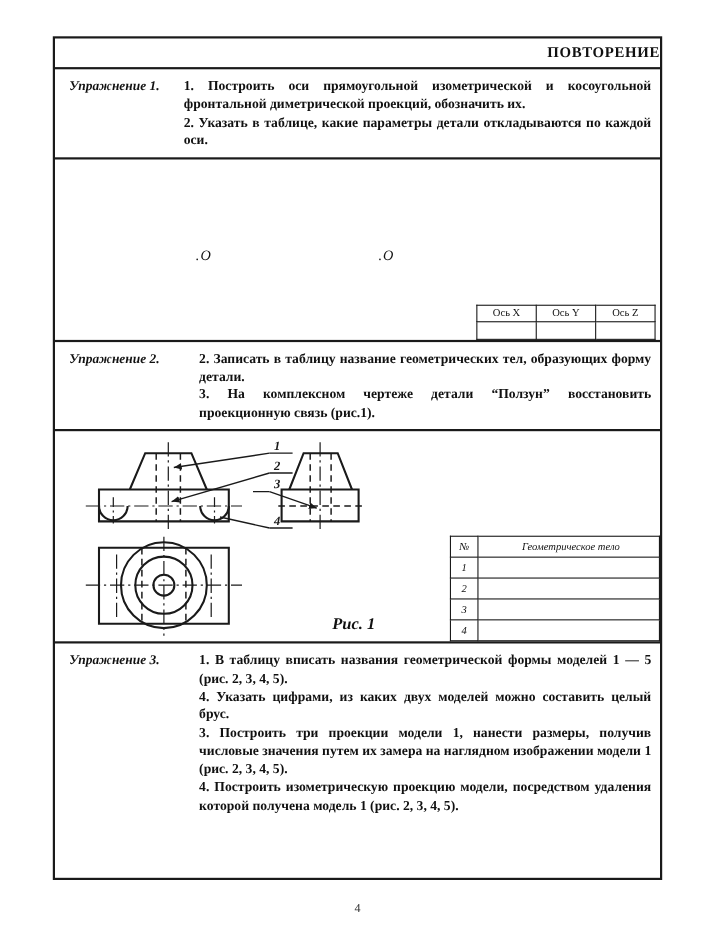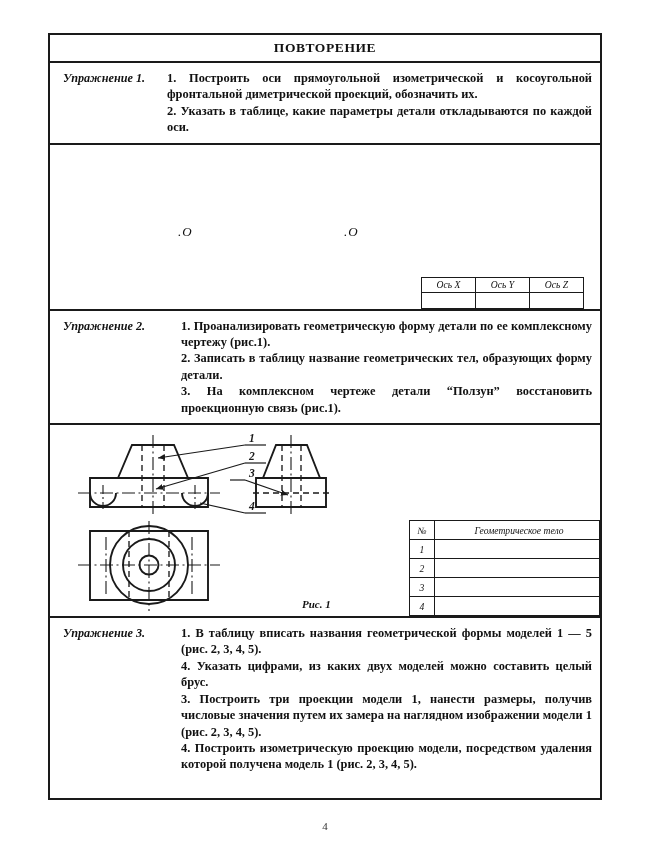--- a/index.html
+++ b/index.html
@@ -16,21 +16,21 @@
     left:48px;top:33px;
     width:554px;height:767px;
     border:2px solid #1a1a1a;
     box-sizing:border-box;
     display:flex;flex-direction:column;
   }
   
   .title-band{
     height:26px;
     border-bottom:2px solid #1a1a1a;
-    display:flex;align-items:center;justify-content:center;
+    display:flex;align-items:center;justify-content:flex-end;
     flex:none;
   }
   .title-band .t{
     font-weight:bold;
     font-size:13.5px;
     letter-spacing:.6px;
   }
   
   .band{border-bottom:2px solid #1a1a1a;box-sizing:border-box;flex:none;position:relative;}
   .band.last{border-bottom:none;}
@@ -64,42 +64,41 @@
   .work1{height:166px;position:relative;}
   .origin{
     position:absolute;
     font-style:italic;
     font-size:13px;
     letter-spacing:1px;
   }
 
   .axis-table{
     position:absolute;
-    right:16px;bottom:0;
+    right:4px;bottom:0;
     border-collapse:collapse;
-    font-style:italic;
     font-size:9.6px;
   }
   .axis-table td{
     border:1px solid #1a1a1a;
     width:53px;height:14px;
     text-align:center;
     padding:0;
     vertical-align:middle;
   }
   .axis-table td.empty{height:15px;}
 
   
   .draw-band{height:193px;position:relative;}
   .draw-svg{position:absolute;left:0;top:0;}
   .fig-caption{
     position:absolute;
     left:252px;bottom:6px;
     font-style:italic;
-    font-size:11px;
+    font-size:15px;
     font-weight:bold;
   }
   .geo-table{
     position:absolute;
     right:0;bottom:0;
     border-collapse:collapse;
     font-size:9.6px;
   }
   .geo-table td{
     border:1px solid #1a1a1a;
@@ -161,21 +160,20 @@
         <td class="empty"></td>
       </tr>
     </tbody>
       </table>
   </div>
 
   <div class="band">
     <div class="ex ex2">
       <div class="ex-label">Упражнение 2.</div>
       <div class="ex-body">
-        <p>1. Проанализировать геометрическую форму детали по ее комплексному чертежу (рис.1).</p>
         <p>2. Записать в таблицу название геометрических тел, образующих форму детали.</p>
         <p>3. На комплексном чертеже детали “Ползун” восстановить проекционную связь (рис.1).</p>
       </div>
     </div>
   </div>
 
   <div class="band draw-band">
 
     <svg class="draw-svg" width="554" height="193" viewBox="0 0 554 193">
       <defs>

